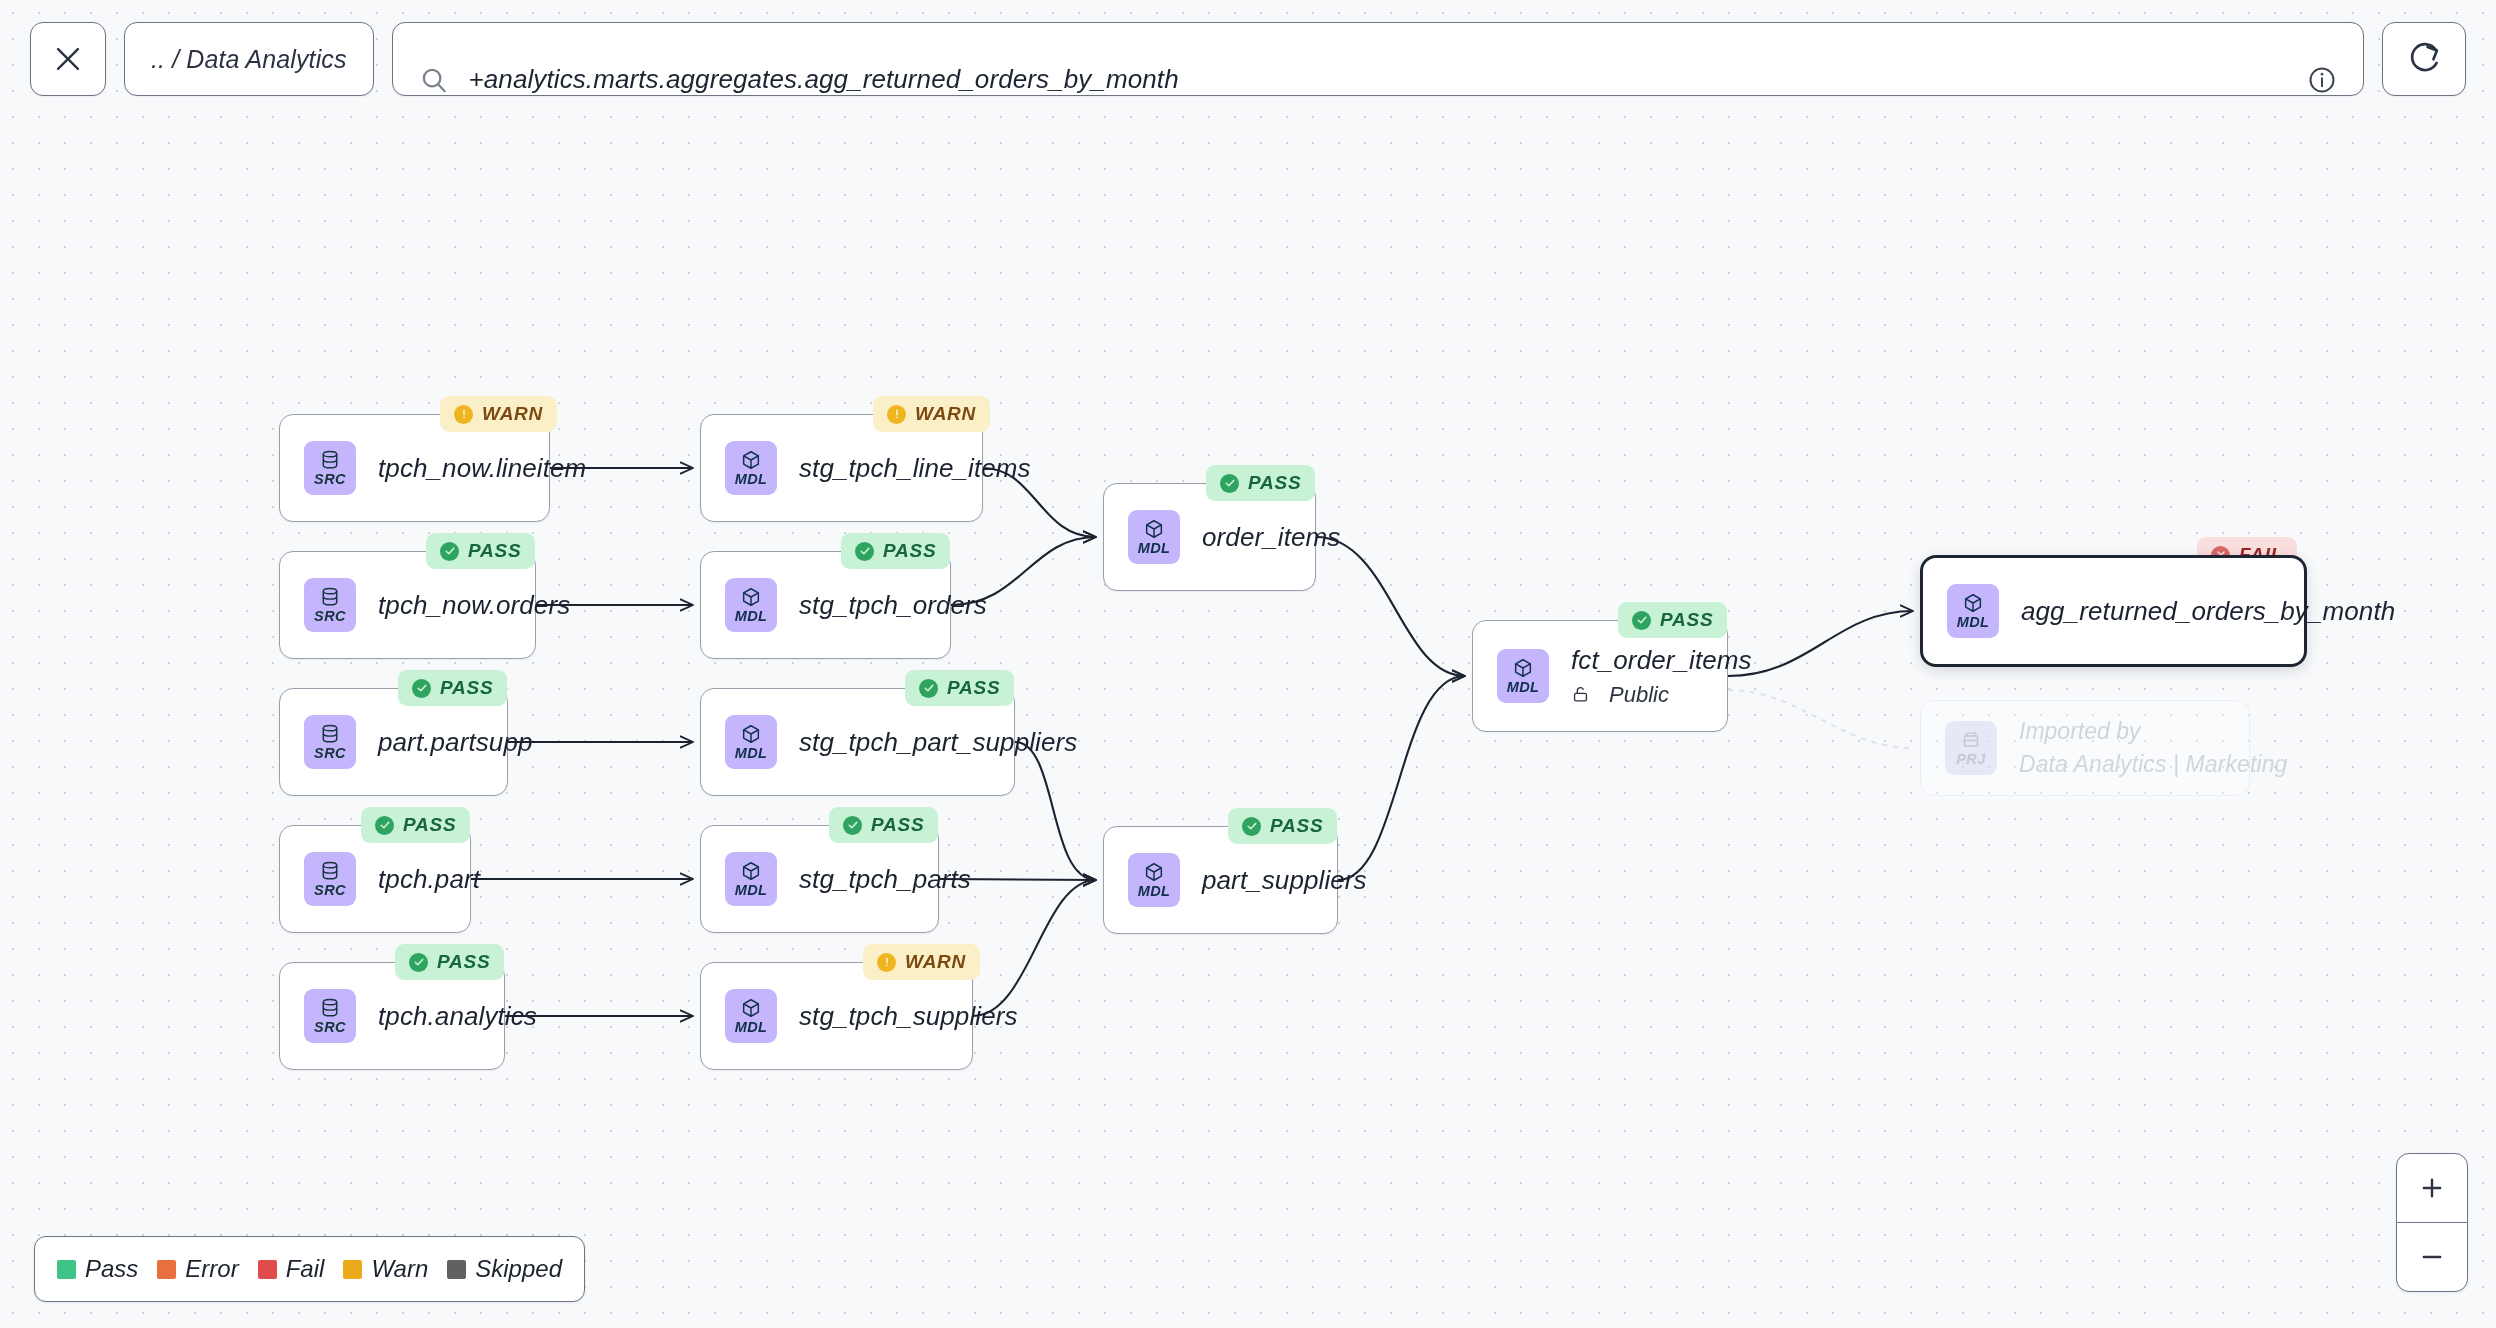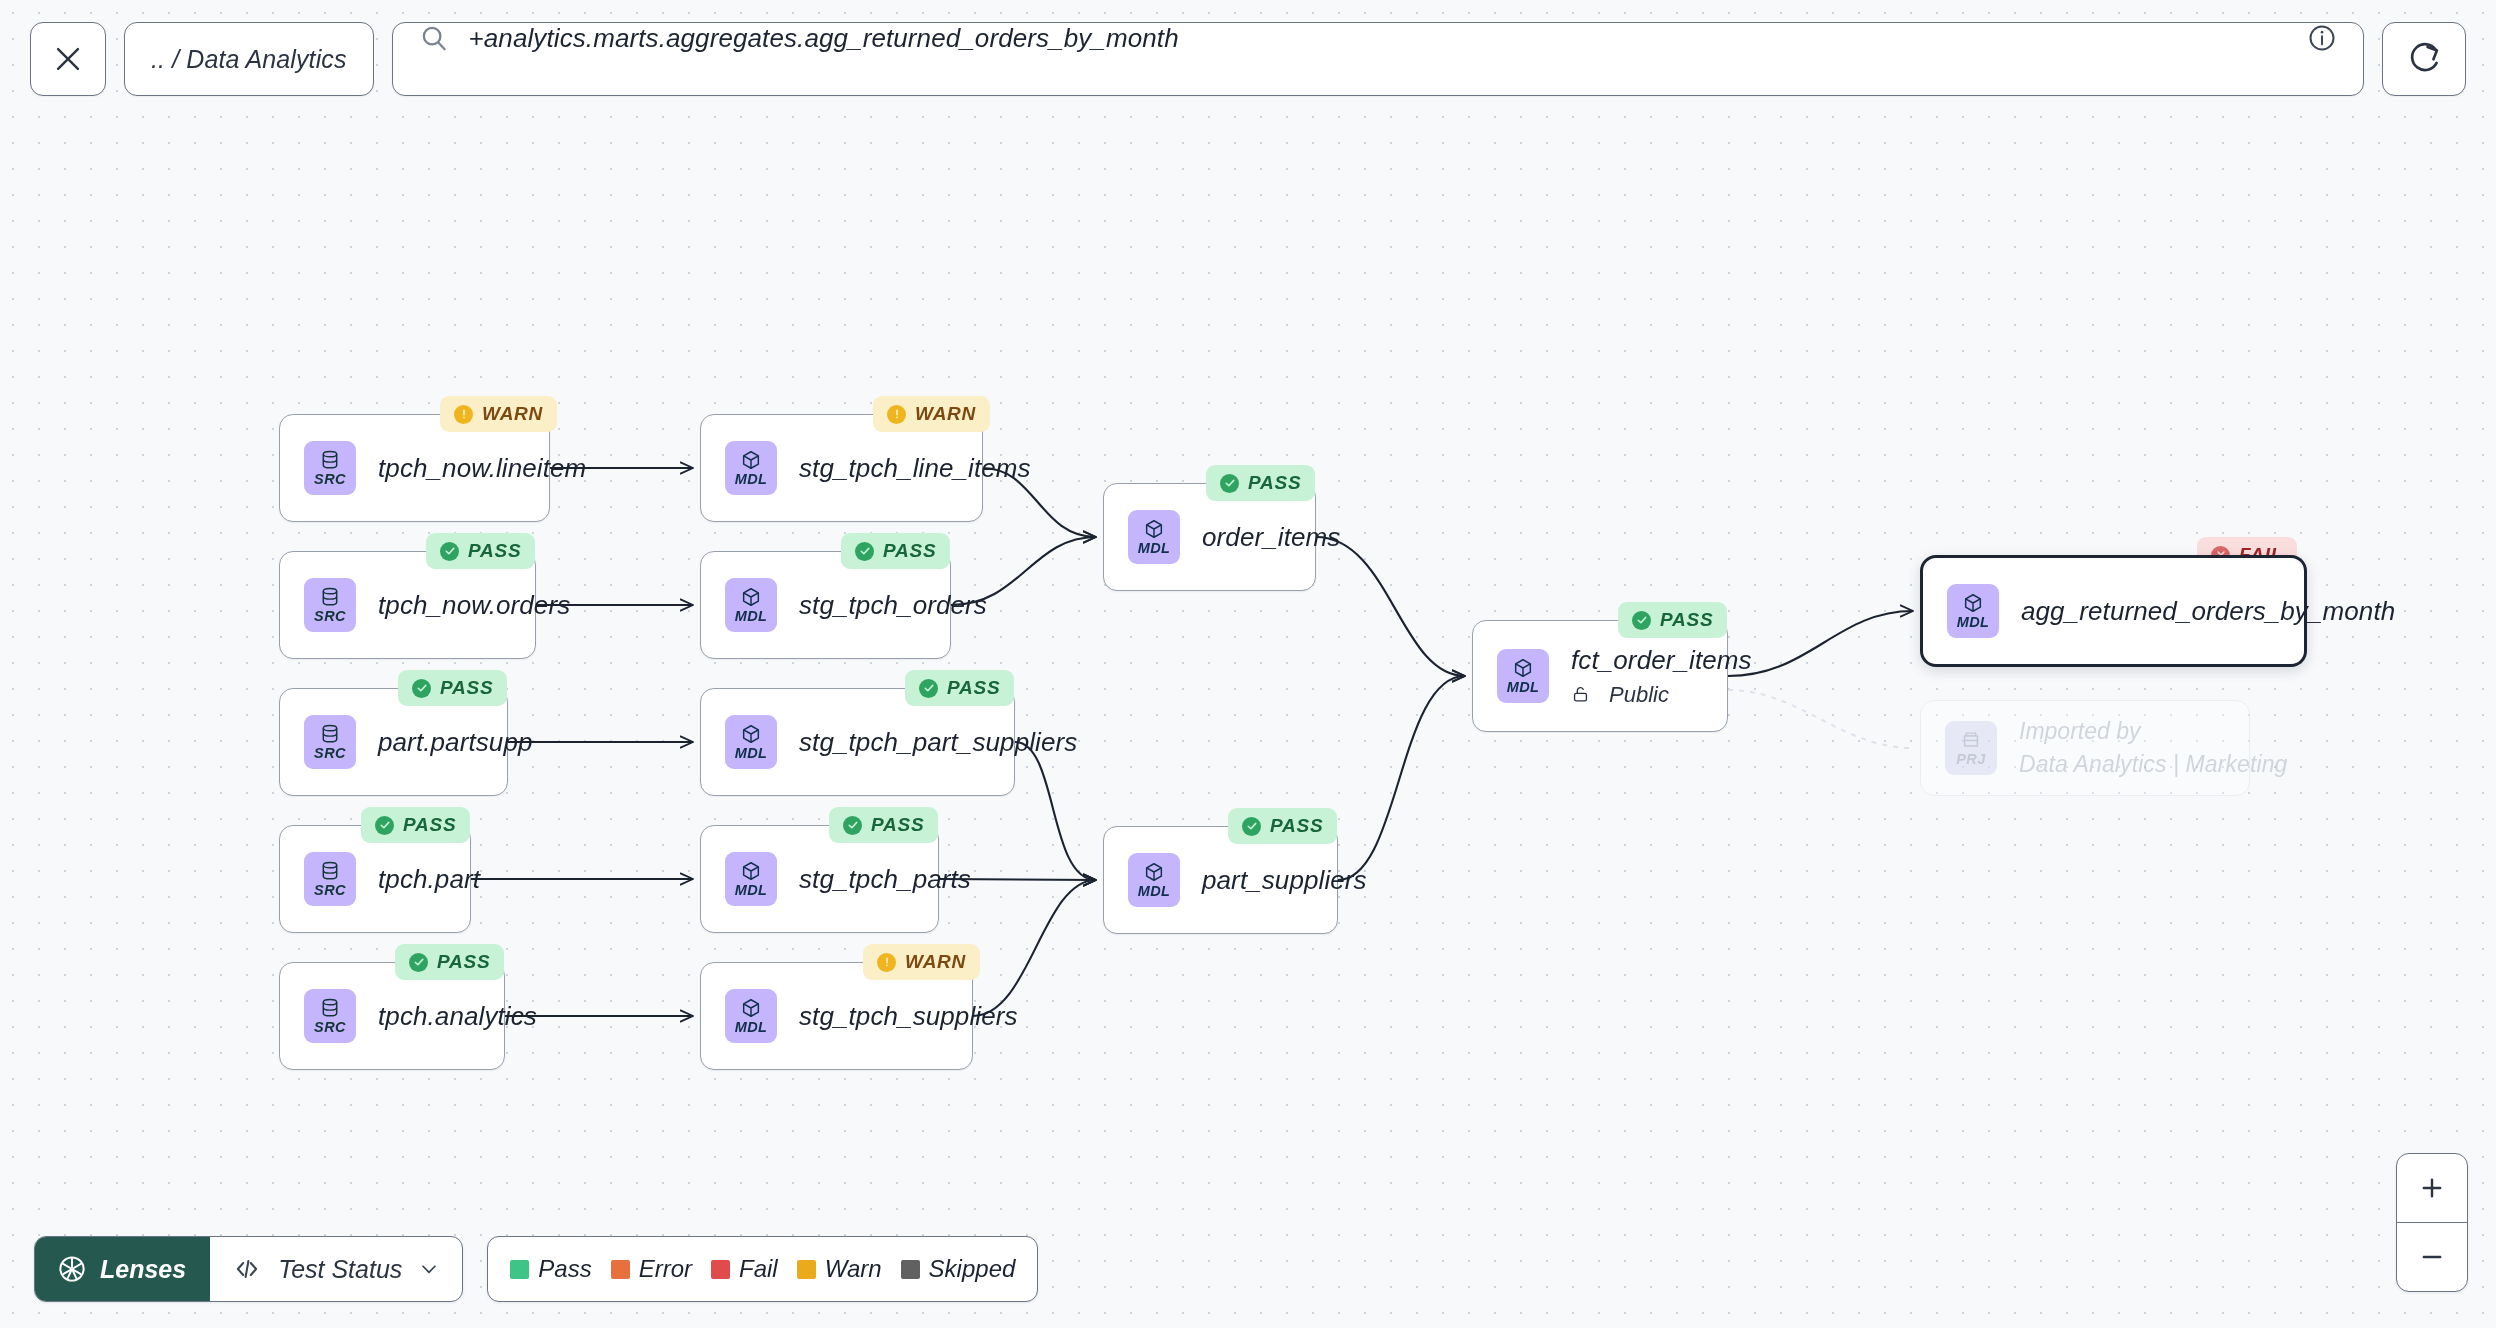--- a/index.html
+++ b/index.html
@@ -35,21 +35,21 @@
     box-shadow: 0 1px 2px rgba(15,23,42,.05);
   }
   .tb-close { width: 76px; flex: 0 0 76px; }
   .tb-close svg { width: 34px; height: 34px; }
   .tb-crumb {
     padding: 0 26px; font-size: 25px; letter-spacing: .1px;
     white-space: nowrap; color: #2B3342;
   }
   .tb-search {
     flex: 1 1 auto; min-width: 0;
-    display: flex; align-items: flex-start; gap: 20px;
+    display: flex; align-items: flex-end; gap: 20px;
     padding: 0 26px 0 26px;
   }
   .tb-search .srch-icon { flex: 0 0 auto; width: 30px; height: 30px; color:#7A828F; }
   .tb-search .srch-val {
     flex: 1 1 auto; font-size: 26px; color: #1D2431;
     white-space: nowrap; overflow: hidden; text-overflow: ellipsis;
     letter-spacing: .1px;
   }
   .tb-search .info-icon { flex: 0 0 auto; width: 30px; height: 30px; color:#3C4554; }
   .tb-refresh { width: 84px; flex: 0 0 84px; }
@@ -557,43 +557,20 @@
           <div class="nbody">
             <div class="nsub" style="font-size: 23px;">Imported by</div>
             <div class="nname">Data Analytics | Marketing</div>
           </div>
         </div>
       </div>
   </div>
 
   <div class="bottombar">
 
-    <div class="lenses-group">
-      <div class="lenses-btn">
-        <svg viewBox="0 0 24 24" fill="none" stroke="currentColor" stroke-width="1.6" stroke-linejoin="round">
-          <circle cx="12" cy="12" r="9.3"></circle>
-          <path d="M12 2.8 L12 12 L20.1 7.3"></path>
-          <path d="M20.1 16.7 L12 12 L16.2 20.9"></path>
-          <path d="M7.8 20.9 L12 12 L3.9 16.7"></path>
-          <path d="M3.9 7.3 L12 12"></path>
-        </svg>
-        <span>Lenses</span>
-      </div>
-      <div class="teststatus-btn">
-        <svg class="chev" viewBox="0 0 24 24" fill="none" stroke="currentColor" stroke-width="1.9" stroke-linecap="round" stroke-linejoin="round" style="width:30px;height:26px;">
-          <path d="M8.5 6.5 L3.6 12 L8.5 17.5"></path>
-          <path d="M15.5 6.5 L20.4 12 L15.5 17.5"></path>
-          <path d="M13.3 4.6 L10.7 19.4"></path>
-        </svg>
-        <span>Test Status</span>
-        <svg class="chev" viewBox="0 0 24 24" fill="none" stroke="currentColor" stroke-width="1.9" stroke-linecap="round" stroke-linejoin="round">
-          <path d="M5.5 9 L12 15.6 L18.5 9"></path>
-        </svg>
-      </div>
-    </div>
 
     <div class="legend" id="legend-row">
         <div class="legend-item">
           <span class="legend-sw" style="background: rgb(62, 196, 135);"></span>
           <span>Pass</span>
         </div>
         <div class="legend-item">
           <span class="legend-sw" style="background: rgb(232, 112, 63);"></span>
           <span>Error</span>
         </div>

